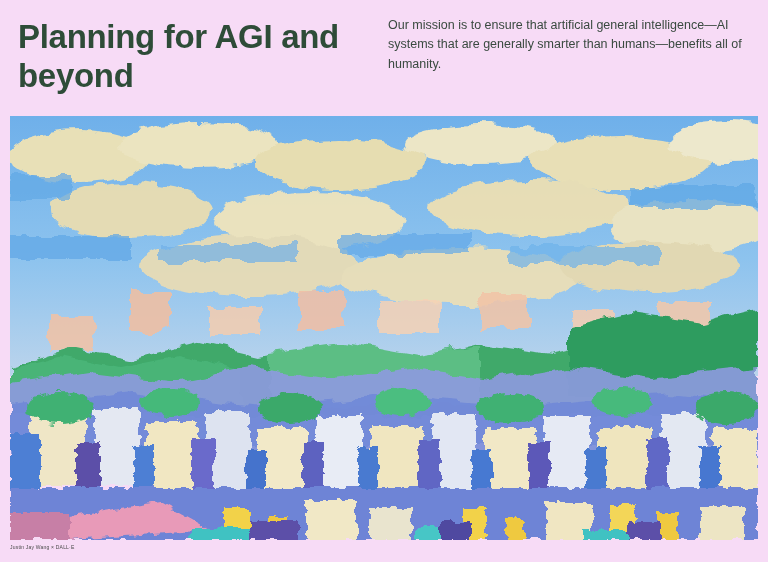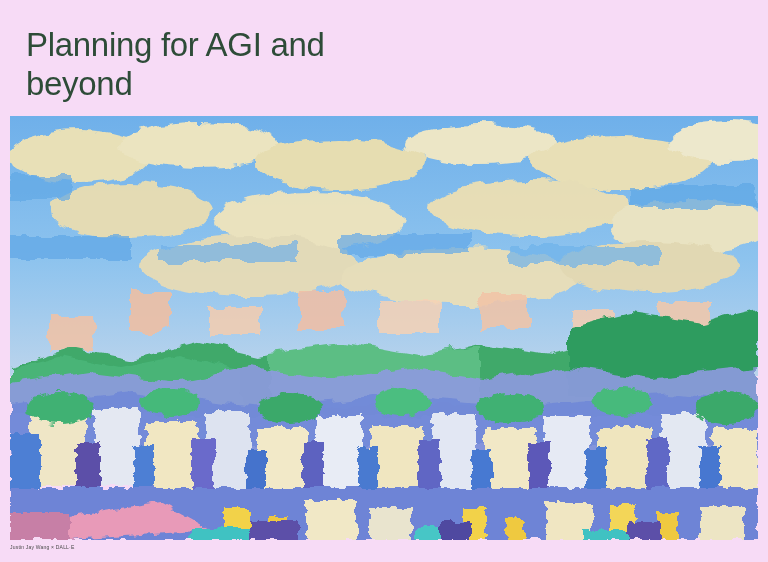--- a/index.html
+++ b/index.html
@@ -29,23 +29,23 @@
     height: 110px;
   }
   .title-col {
     width: 375px;
     flex: 0 0 375px;
   }
   .page-title {
     font-size: 33px;
     line-height: 1.18;
     color: #2E4C38;
-    font-weight: 400;
+    font-weight: 700;
     letter-spacing: -0.3px;
-    margin: 16px;
+    margin: 8px;
     padding-top: 2px;
     font-family: "Liberation Sans", sans-serif;
   }
   .mission-col {
     flex: 1 1 auto;
     padding-top: 8px;
     padding-left: 3px;
   }
   .mission-text {
     font-size: 12.5px;
@@ -80,20 +80,23 @@
   }
 </style>
 </head>
 <body>
 
 <div class="page">
 
   <div class="header">
     <div class="title-col">
       <h1 class="page-title">Planning for AGI and beyond</h1>
+    </div>
+    <div class="mission-col">
+      <p class="mission-text">Our mission is to ensure that artificial general intelligence—AI systems that are generally smarter than humans—benefits all of humanity.</p>
     </div>
   </div>
 
   <div class="hero-wrap">
     <svg class="hero-art" viewBox="0 0 748 424" preserveAspectRatio="none" xmlns="http://www.w3.org/2000/svg">
       <defs>
         <filter id="paint" x="-10%" y="-10%" width="120%" height="120%">
           <feTurbulence type="fractalNoise" baseFrequency="0.04 0.06" numOctaves="3" seed="7" result="t"></feTurbulence>
           <feDisplacementMap in="SourceGraphic" in2="t" scale="14" xChannelSelector="R" yChannelSelector="G"></feDisplacementMap>
         </filter>

